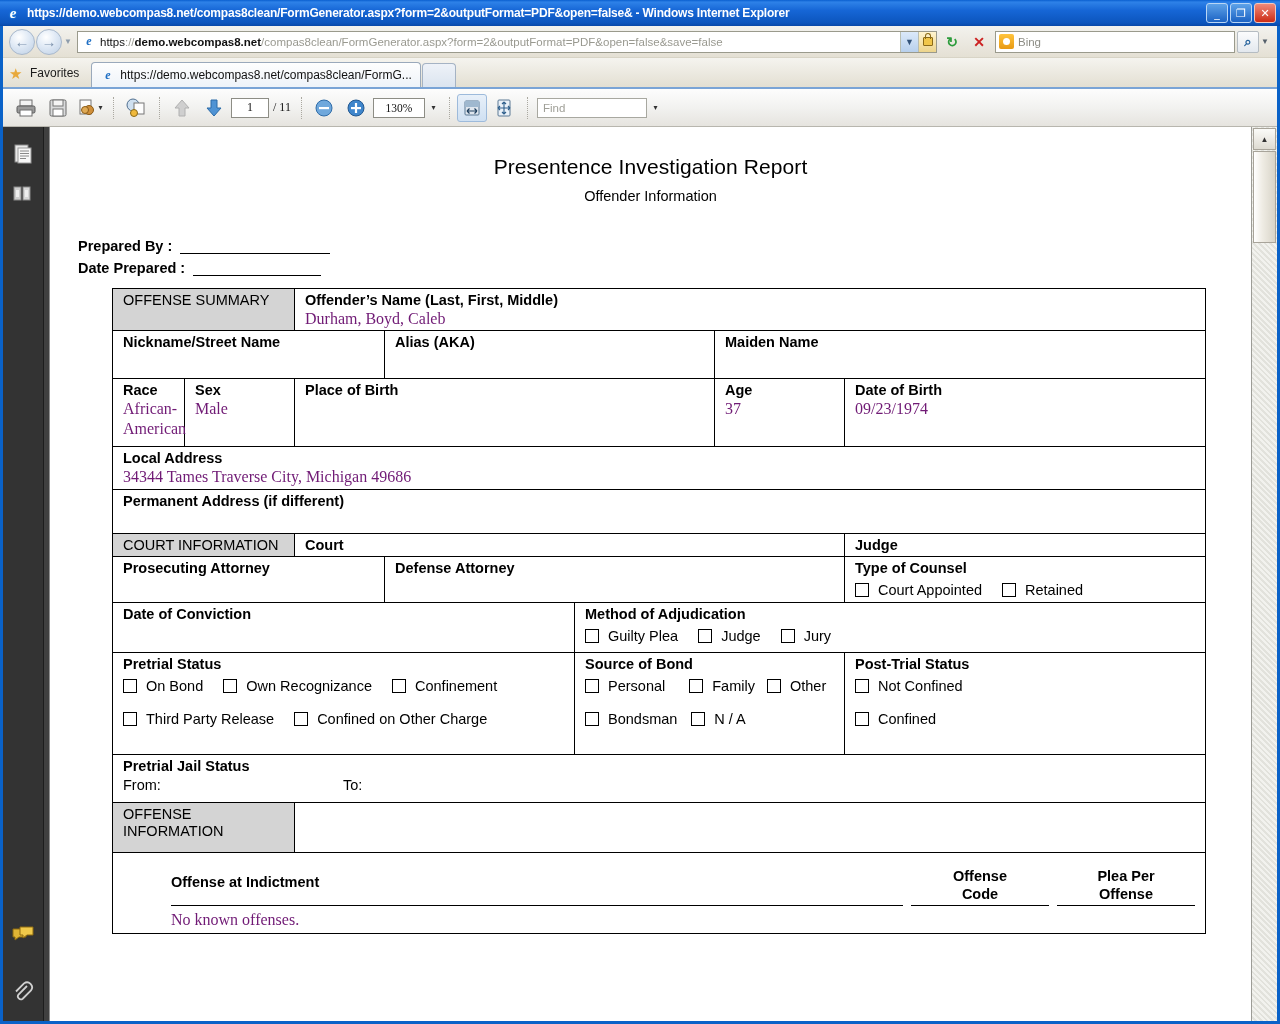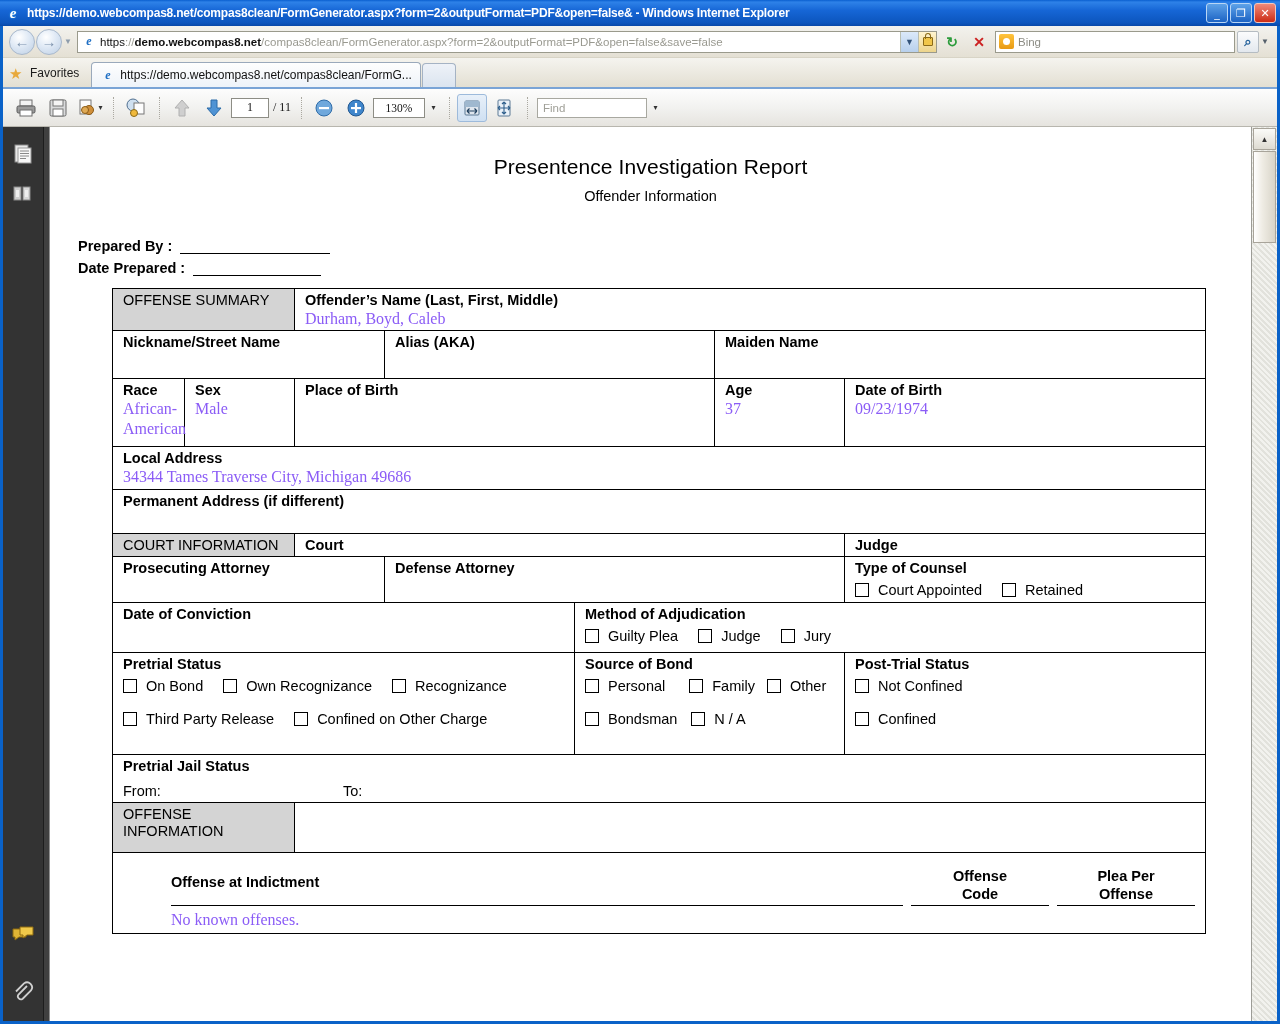--- a/index.html
+++ b/index.html
@@ -332,21 +332,21 @@
     background: #d4d4d4;
     font-size: 16.5px;
     font-weight: normal;
     line-height: 1.12;
     padding-top: 4px;
   }
   .fl { font-weight: bold; font-size: 14.5px; display:block; }
   .fv {
     font-family: "Liberation Serif", serif;
     font-weight: normal; font-size: 16px;
-    display:block; color:#8b5cf6; line-height:1.2;
+    display:block; color:#701a75; line-height:1.2;
   }
   .cbrow { display:flex; align-items:center; flex-wrap:wrap; margin-top:5px; }
   .cbitem { display:flex; align-items:center; margin-right: 20px; white-space:nowrap;}
   .cb {
     width: 14px; height: 14px;
     border: 1.4px solid #000; background:#fff;
     display:inline-block; margin-right: 9px;
     box-sizing:border-box; flex:0 0 14px;
   }
   .cbtext { font-size: 14.5px; }
@@ -716,21 +716,21 @@
                   <span class="cbitem">
                         <span class="cb"></span>
                         <span class="cbtext">On Bond</span>
                       </span>
                   <span class="cbitem">
                         <span class="cb"></span>
                         <span class="cbtext">Own Recognizance</span>
                       </span>
                   <span class="cbitem">
                         <span class="cb"></span>
-                        <span class="cbtext">Recognizance</span>
+                        <span class="cbtext">Confinement</span>
                       </span>
                 </div>
                 <div class="stack-gap"></div>
                 <div class="cbrow" style="margin-top:0">
                   <span class="cbitem">
                         <span class="cb"></span>
                         <span class="cbtext">Third Party Release</span>
                       </span>
                   <span class="cbitem">
                         <span class="cb"></span>
@@ -780,21 +780,21 @@
                         <span class="cb"></span>
                         <span class="cbtext">Confined</span>
                       </span>
                 </div>
               </td>
             </tr>
 
             <tr>
               <td colspan="9" style="height:42px">
                 <span class="fl">Pretrial Jail Status</span>
-                <div style="display:flex;margin-top:8px;">
+                <div style="display:flex;margin-top:2px;">
                   <span class="sub-lbl" style="width:220px">From:</span>
                   <span class="sub-lbl">To:</span>
                 </div>
               </td>
             </tr>
 
             <tr>
               <td class="sechdr" colspan="2" style="height:44px">OFFENSE INFORMATION</td>
               <td colspan="7"></td>
             </tr>

